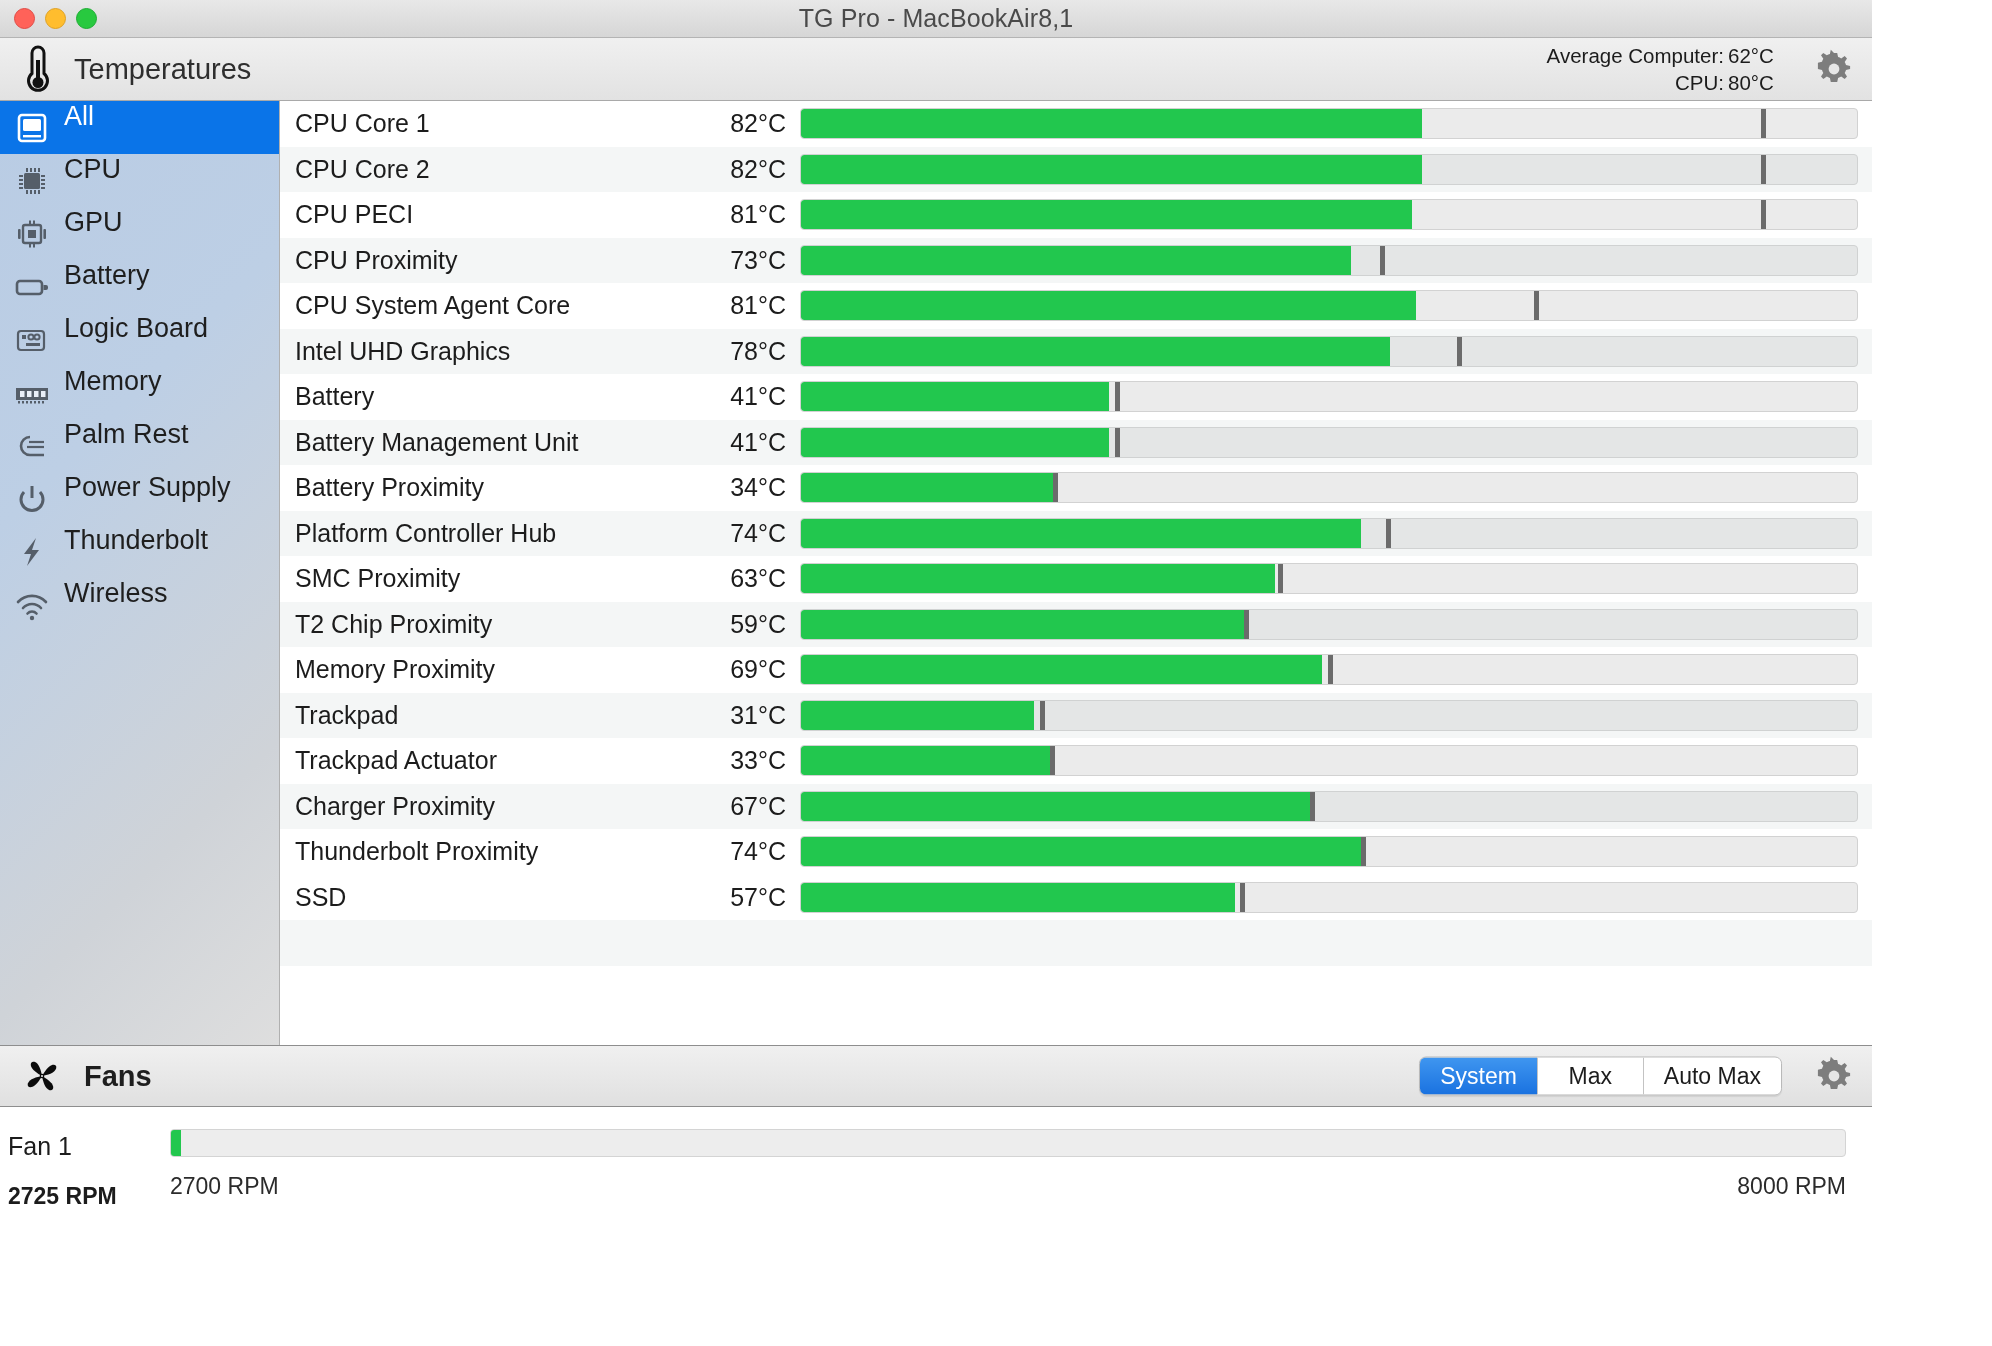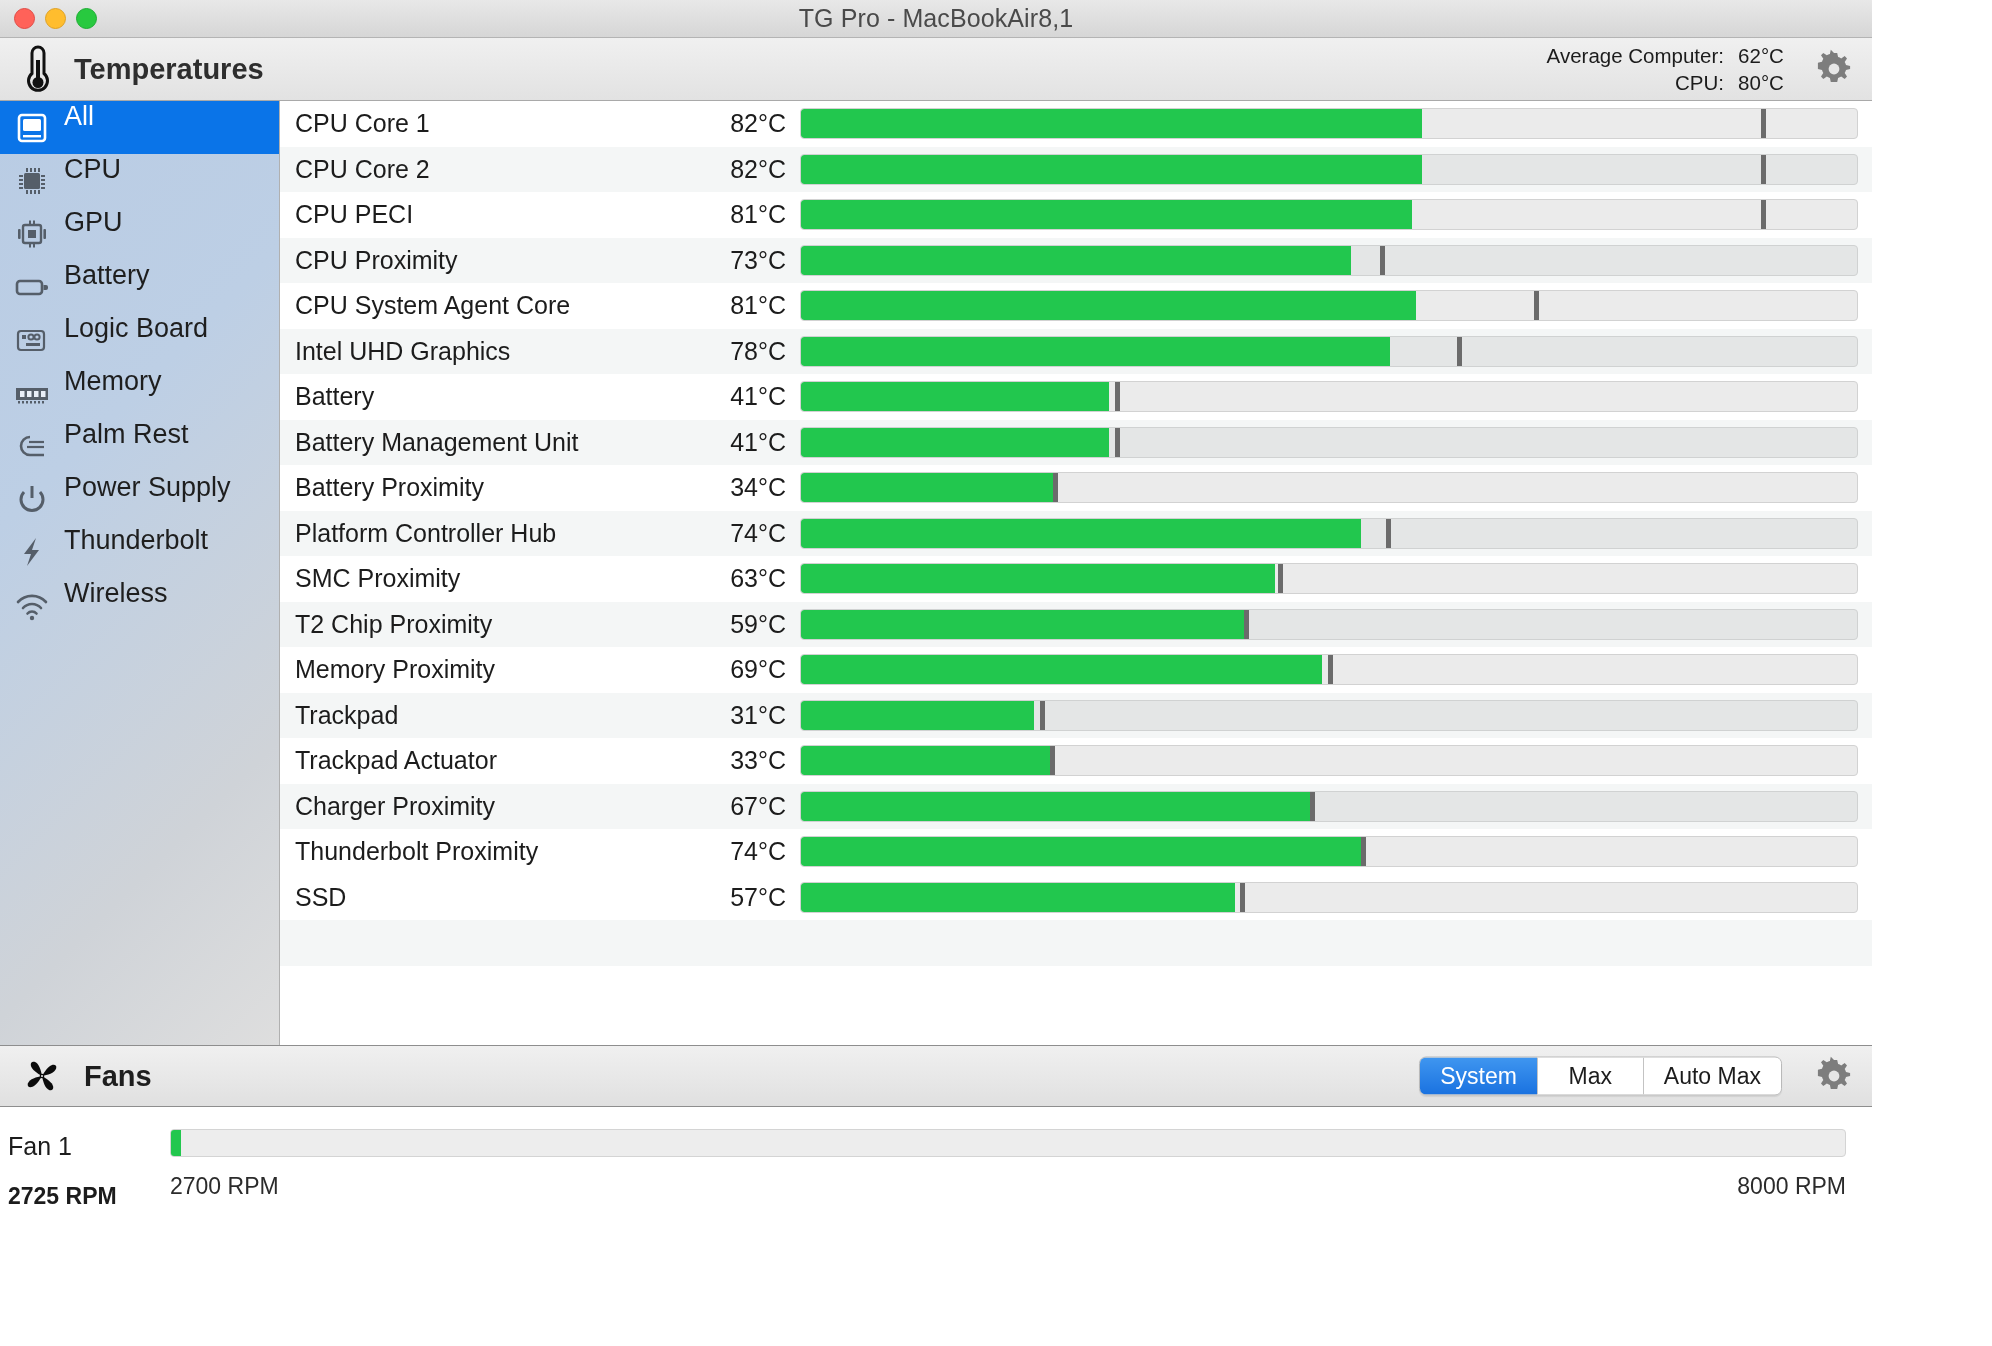--- a/index.html
+++ b/index.html
@@ -30,29 +30,29 @@
 
   
   .temps-header {
     flex: 0 0 63px; height: 63px;
     background: linear-gradient(to bottom, #f0f0f0 0%, #e2e2e2 100%);
     border-bottom: 1px solid #a9a9a9;
     display: flex; align-items: center; position: relative;
   }
   .temps-header .thermo { margin-left: 18px; width: 40px; height: 52px; display:flex; align-items:center; justify-content:center;}
   .temps-header .htitle {
-    margin-left: 16px; font-size: 29px; font-weight: bold; color: #2e2e2e;
+    margin-left: 16px; font-size: 29px; font-weight: normal; color: #2e2e2e;
   }
   .summary {
     position: absolute; right: 78px; top: 50%; transform: translateY(-50%);
     text-align: right; font-size: 20.5px; color: #1c1c1c; line-height: 27px;
   }
   .summary .row { display: flex; justify-content: flex-end; gap: 4px; white-space: nowrap; }
   .summary .lbl { }
-  .summary .val { min-width: 66px; text-align: center; }
+  .summary .val { min-width: 66px; text-align: left; }
   .gear-btn { position: absolute; right: 16px; top: 50%; transform: translateY(-50%); width: 44px; height: 44px; display:flex; align-items:center; justify-content:center; cursor: pointer;}
 
   
   .body { flex: 1 1 auto; display: flex; min-height: 0; position: relative; }
 
   .sidebar {
     flex: 0 0 280px; width: 280px;
     background: linear-gradient(135deg, #b9cce4 0%, #bdcfe5 35%, #cfd3d8 75%, #dedede 100%);
     border-right: 1px solid #b0b0b0;
     padding-top: 0;

